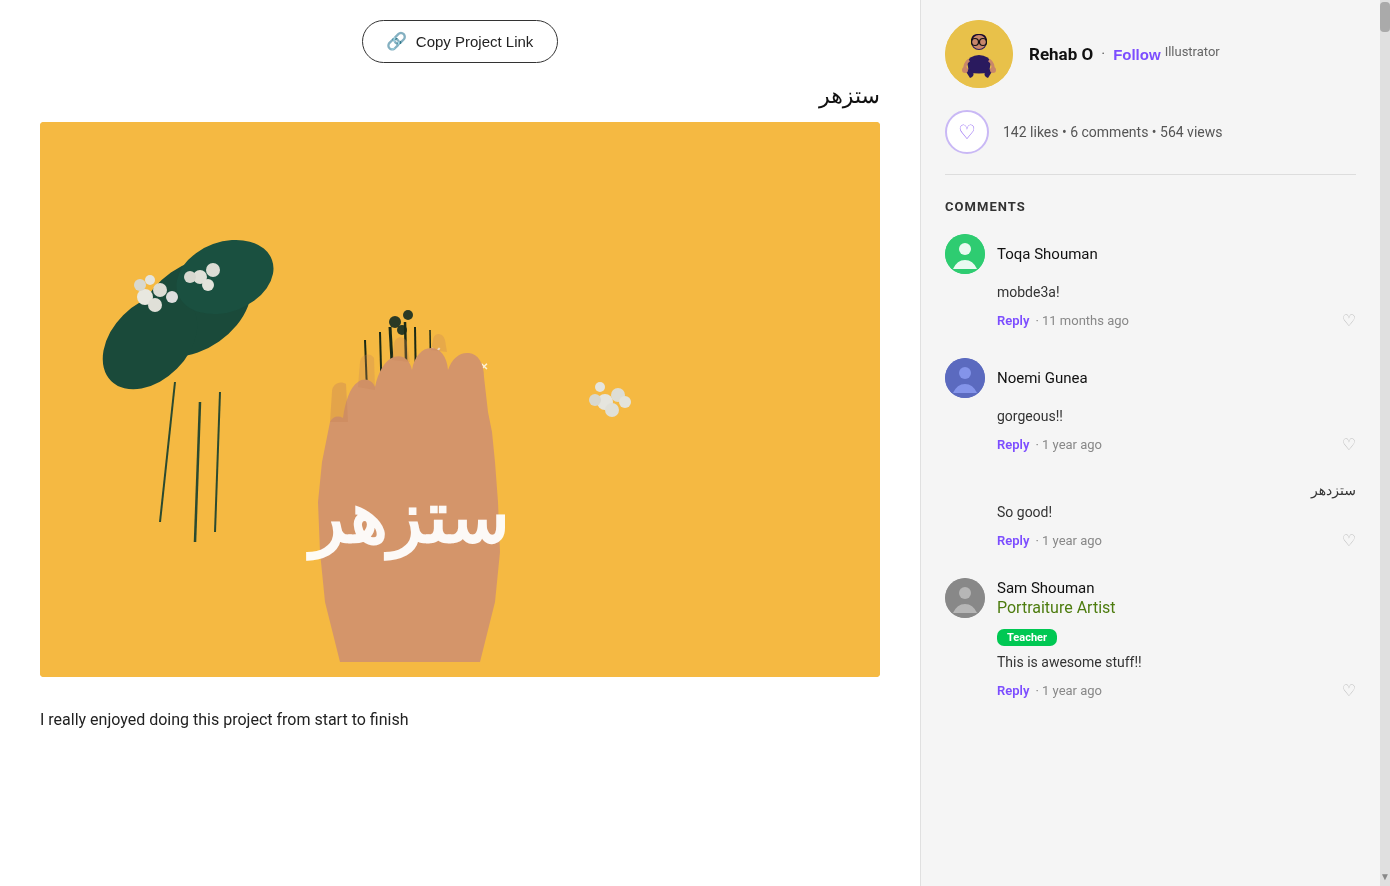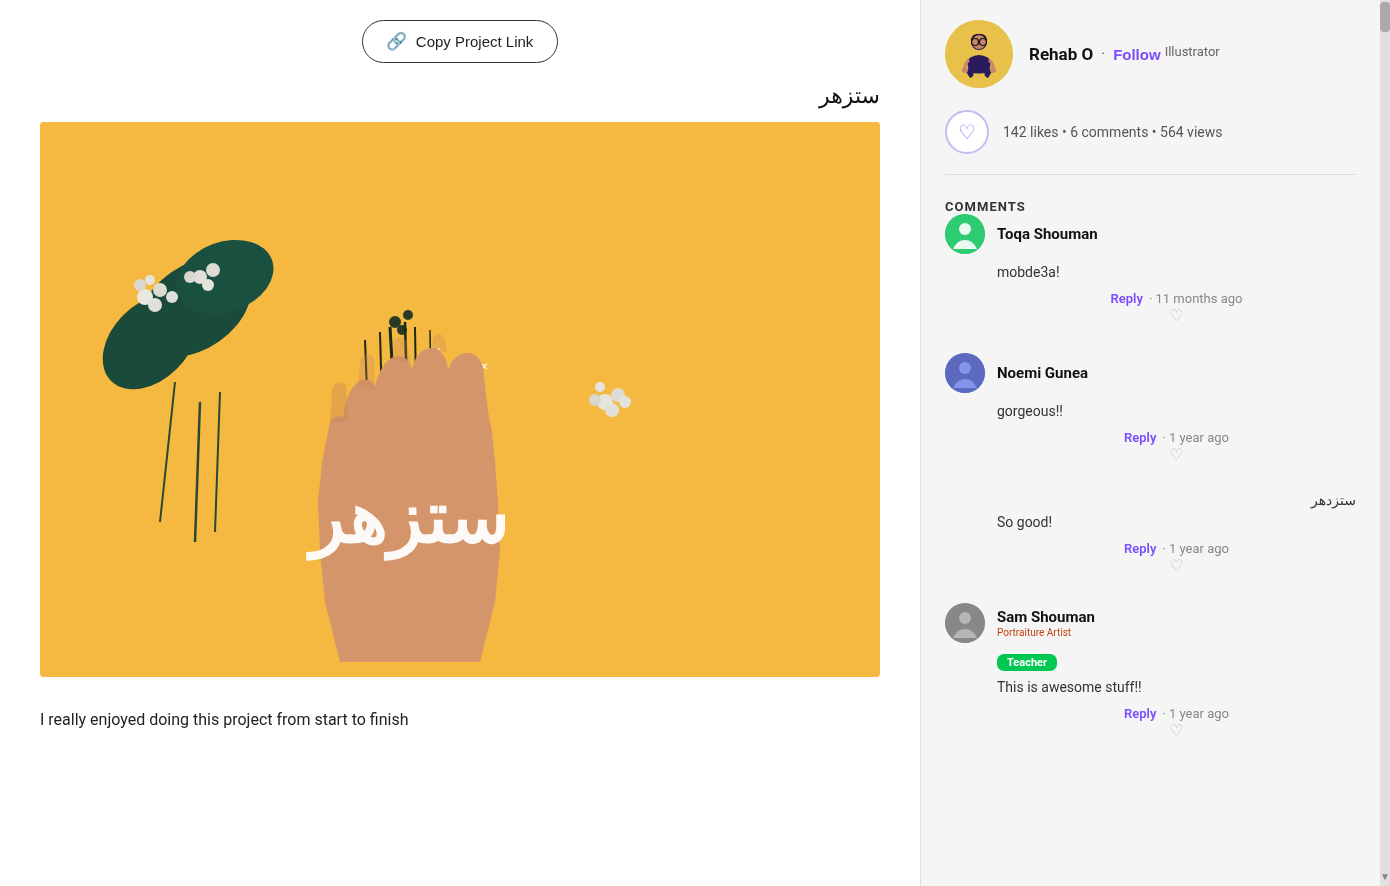--- a/index.html
+++ b/index.html
@@ -185,20 +185,21 @@
       font-size: 14px;
       color: #555;
     }
 
     .comments-section-title {
       font-size: 13px;
       font-weight: 700;
       letter-spacing: 0.08em;
       color: #333;
       text-transform: uppercase;
+      margin-bottom: 20px;
     }
 
     .comment-item {
       margin-bottom: 28px;
     }
 
     .comment-header {
       display: flex;
       align-items: center;
       gap: 12px;
@@ -214,21 +215,21 @@
       display: flex;
       align-items: center;
       justify-content: center;
       font-size: 14px;
       font-weight: bold;
       color: #fff;
     }
 
     .comment-author-name {
       font-size: 15px;
-      font-weight: 700;
+      font-weight: 400;
       color: #111;
     }
 
     .comment-body {
       padding-left: 52px;
     }
 
     .comment-arabic-text {
       font-size: 14px;
       color: #333;
@@ -241,21 +242,20 @@
       font-size: 14px;
       color: #333;
       margin-bottom: 8px;
       line-height: 1.5;
     }
 
     .comment-footer {
       display: flex;
       align-items: center;
       justify-content: space-between;
-      flex-direction: column;
     }
 
     .comment-reply-row {
       display: flex;
       align-items: center;
       gap: 6px;
     }
 
     .reply-link {
       color: #7c4dff;
@@ -282,22 +282,22 @@
       background: #00c853;
       color: #fff;
       font-size: 11px;
       font-weight: 700;
       padding: 2px 10px;
       border-radius: 7px;
       margin-bottom: 6px;
     }
 
     .comment-author-sub {
-      font-size: 10px;
-      color: #c2410c;
+      font-size: 16px;
+      color: #4d7c0f;
     }
 
     
     .page-scrollbar {
       width: 10px;
       background: #e0e0e0;
       display: flex;
       flex-direction: column;
     }
 

